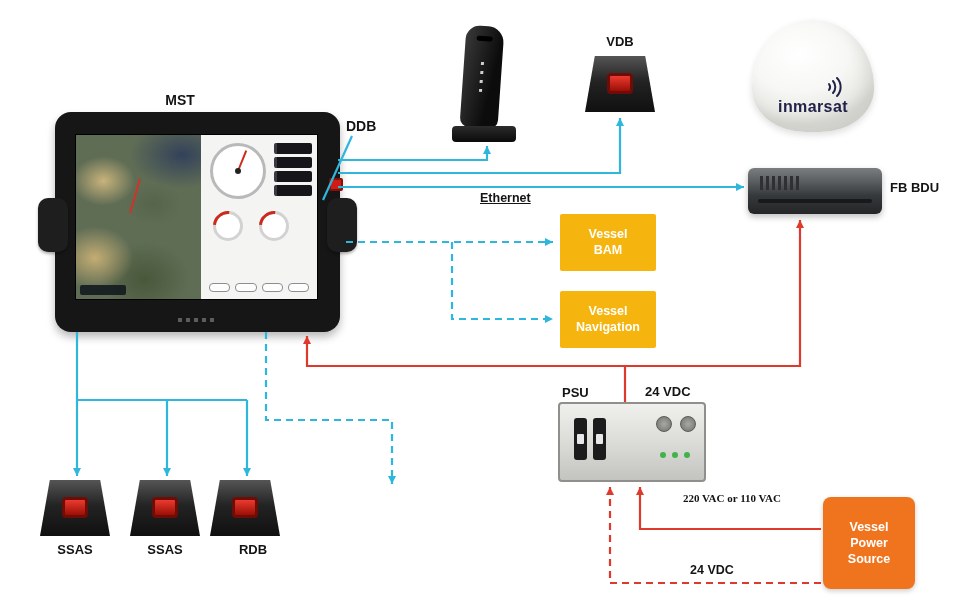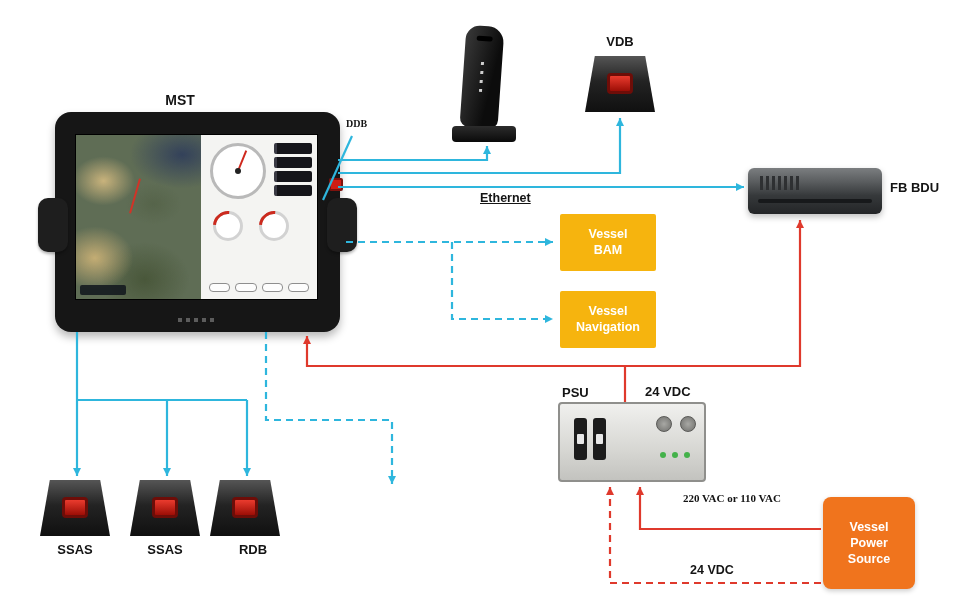--- a/index.html
+++ b/index.html
@@ -158,36 +158,48 @@
           <div class="pill"></div>
           <div class="pill"></div>
           <div class="pill"></div>
           <div class="pill"></div>
         </div>
       </div>
     </div>
     <div class="ddb-button"></div>
     <div class="mst-brand"></div>
   </div>
-  <div class="label" style="left:346px; top:118px; font-size:10px;font-family:Liberation Serif, serif;">DDB</div>
+  <div class="label" style="left:346px; top:118px; font-size:14px;">DDB</div>
 
   <div class="handset">
     <div class="handset-body">
       <div class="handset-speaker"></div>
       <div class="handset-keys"></div>
     </div>
     <div class="handset-base"></div>
   </div>
 
   <div class="label center" style="left:585px; top:34px; width:70px;">VDB</div>
   <div class="alert-device" style="left:585px; top:56px;">
     <div class="alert-body"></div>
     <div class="red-btn"></div>
   </div>
 
+  <div class="dome">
+    <div class="dome-signal">
+      <svg width="20" height="22" viewBox="0 0 20 22">
+        <g fill="none" stroke="#21214a" stroke-width="2" stroke-linecap="round">
+          <path d="M3 8 a5 5 0 0 1 0 6"></path>
+          <path d="M7 5 a9 9 0 0 1 0 12"></path>
+          <path d="M11 2 a13 13 0 0 1 0 18"></path>
+        </g>
+      </svg>
+    </div>
+    <div class="dome-text">inmarsat</div>
+  </div>
 
   <div class="bdu">
     <div class="bdu-vent"></div>
     <div class="bdu-slot"></div>
   </div>
   <div class="label" style="left:890px; top:180px;">FB BDU</div>
 
   <div class="label" style="left:480px; top:191px; font-size:12.5px;text-decoration:underline;">Ethernet</div>
 
   <div class="flow-box bam preline">Vessel

